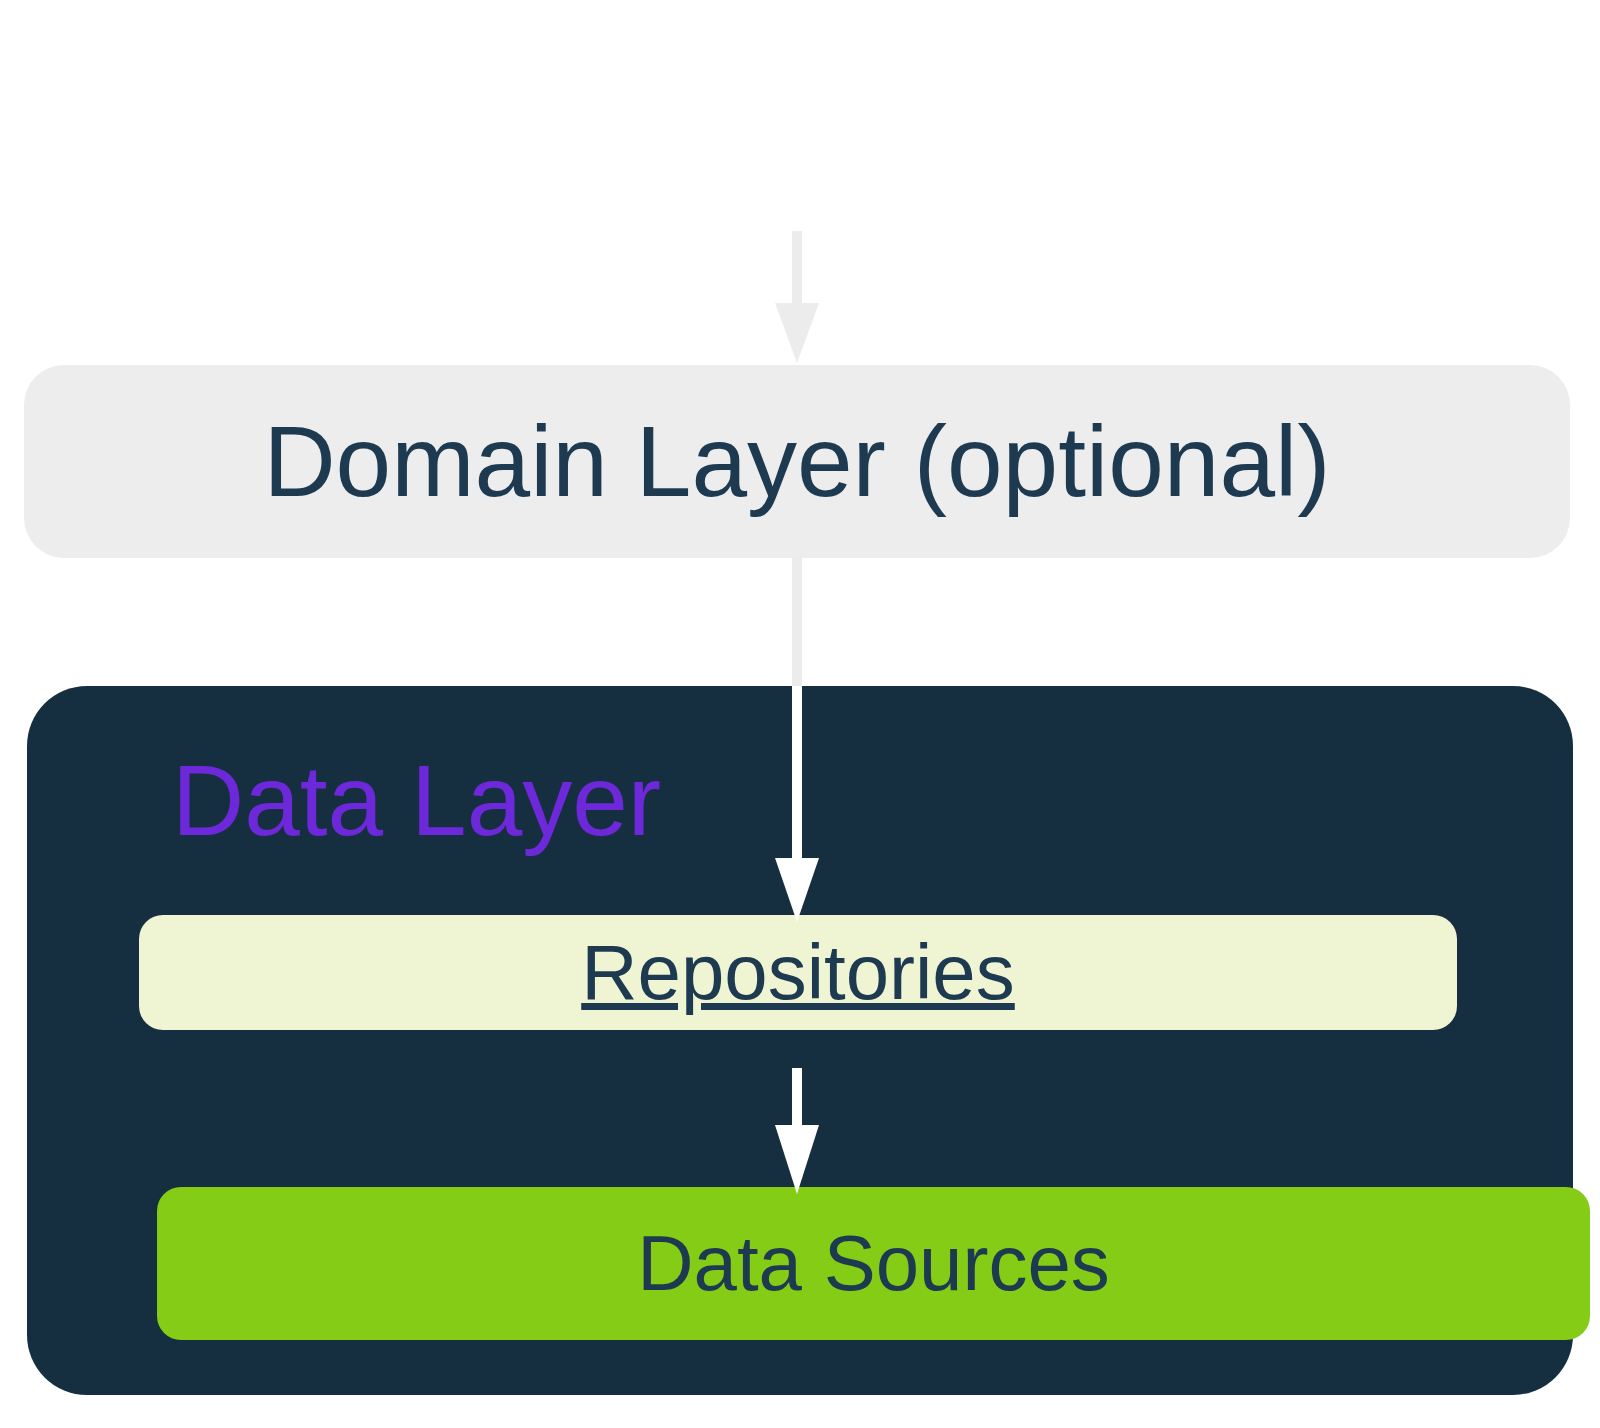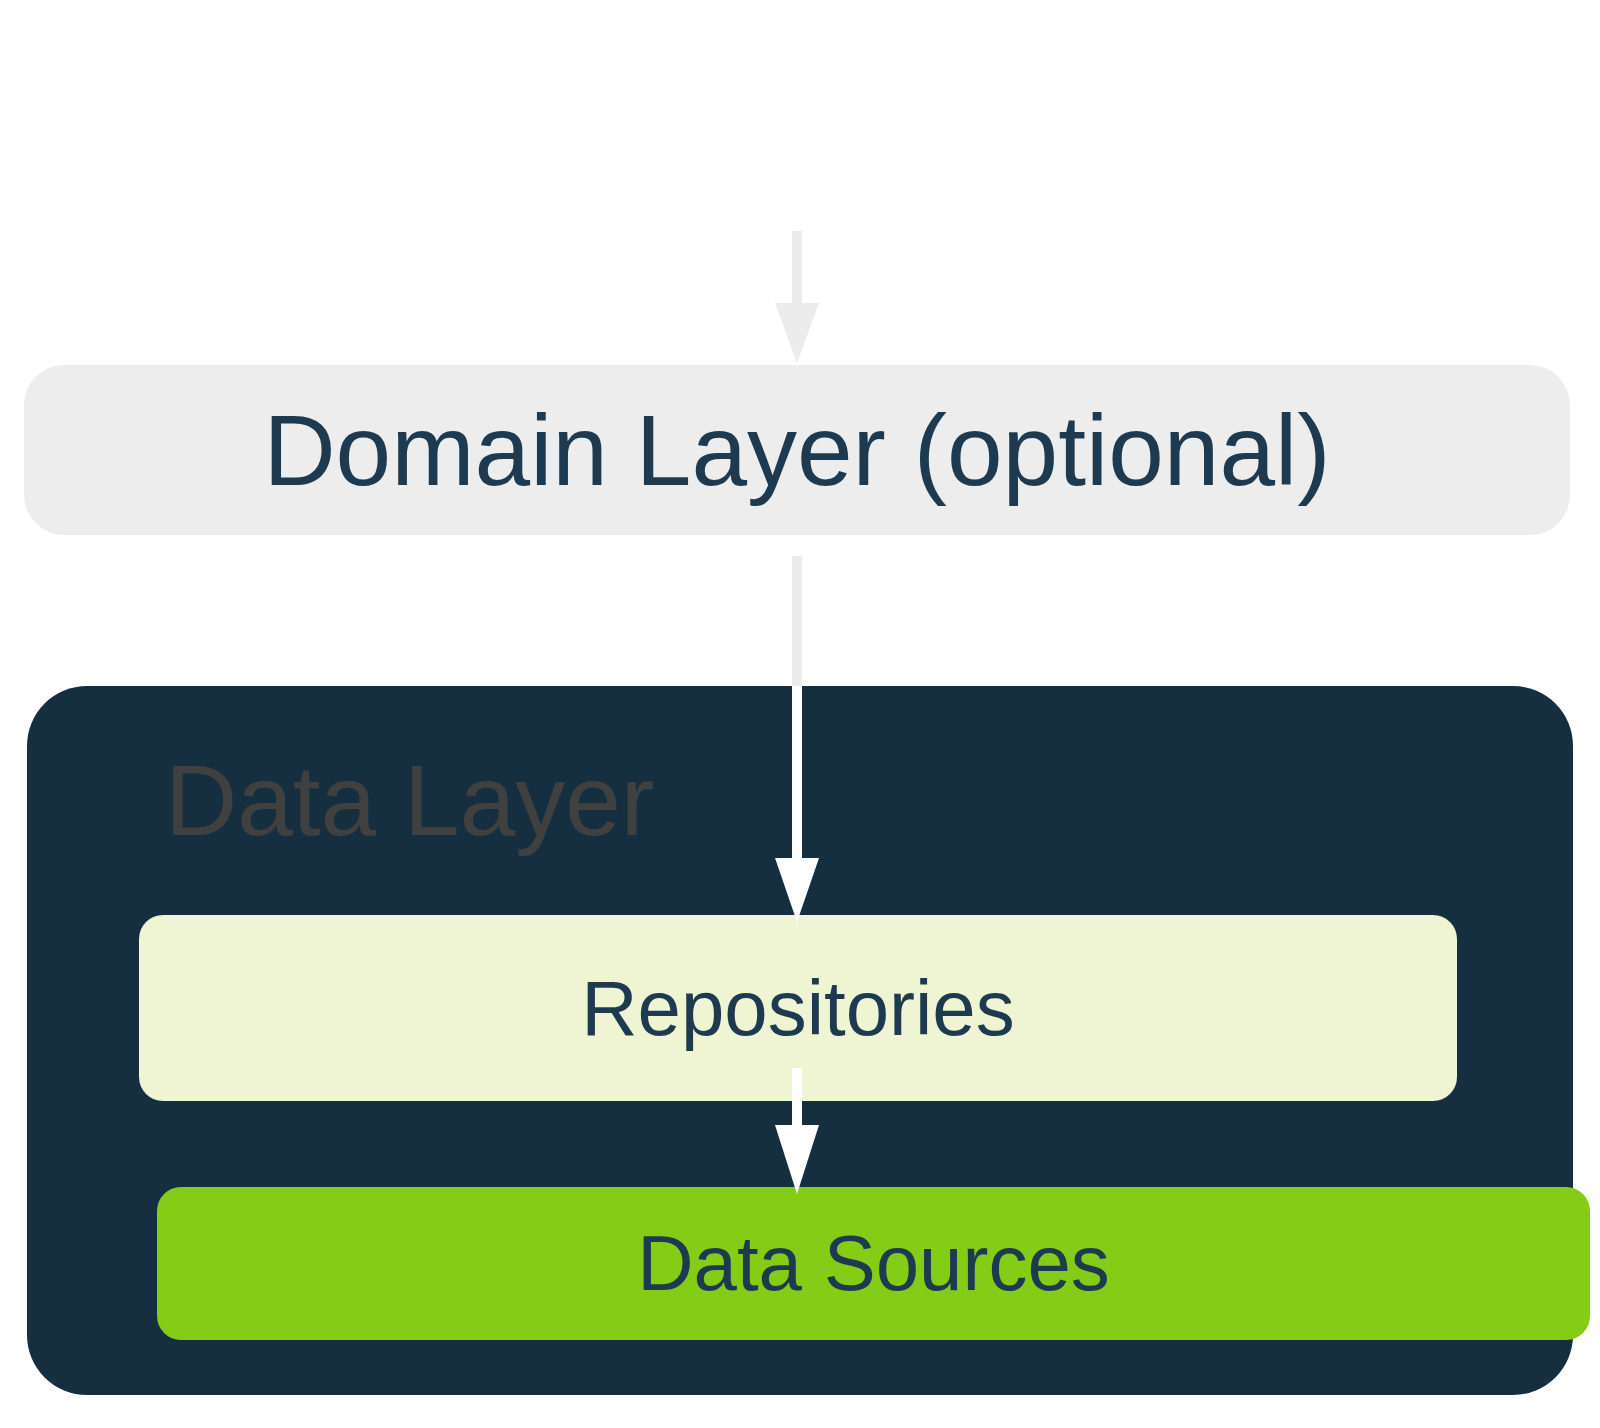--- a/index.html
+++ b/index.html
@@ -29,48 +29,49 @@
     font-size: 100px;
     font-weight: 400;
     letter-spacing: 0px;
   }
   #box-ui {
     left: 24px; top: 30px;
     width: 1546px; height: 200px;
   }
   #box-domain {
     left: 24px; top: 365px;
-    width: 1546px; height: 170px;
+    width: 1546px; height: 193px;
   }
   #box-data {
     position: absolute;
     left: 27px; top: 686px;
     width: 1546px; height: 709px;
     background: #162f40;
     border-radius: 60px;
   }
   #data-layer-title {
     position: absolute;
-    left: 165px; top: 750px;
-    color: #404040;
+    left: 172px; top: 750px;
+    color: #6d28d9;
     font-size: 100px;
     font-weight: 400;
     line-height: 1;
     white-space: nowrap;
   }
   .inner-pill {
     color: #1d3a50;
     font-size: 78px;
     font-weight: 400;
     border-radius: 24px;
   }
   #box-repositories {
     left: 139px; top: 915px;
-    width: 1318px; height: 186px;
+    width: 1318px; height: 115px;
     background: #eff5d3;
+    text-decoration: underline;
   }
   #box-sources {
     left: 157px; top: 1187px;
     width: 1433px; height: 153px;
     background: #84cc16;
   }
   #arrow-overlay {
     position: absolute;
     left: 0; top: 0;
     width: 1600px; height: 1428px;

